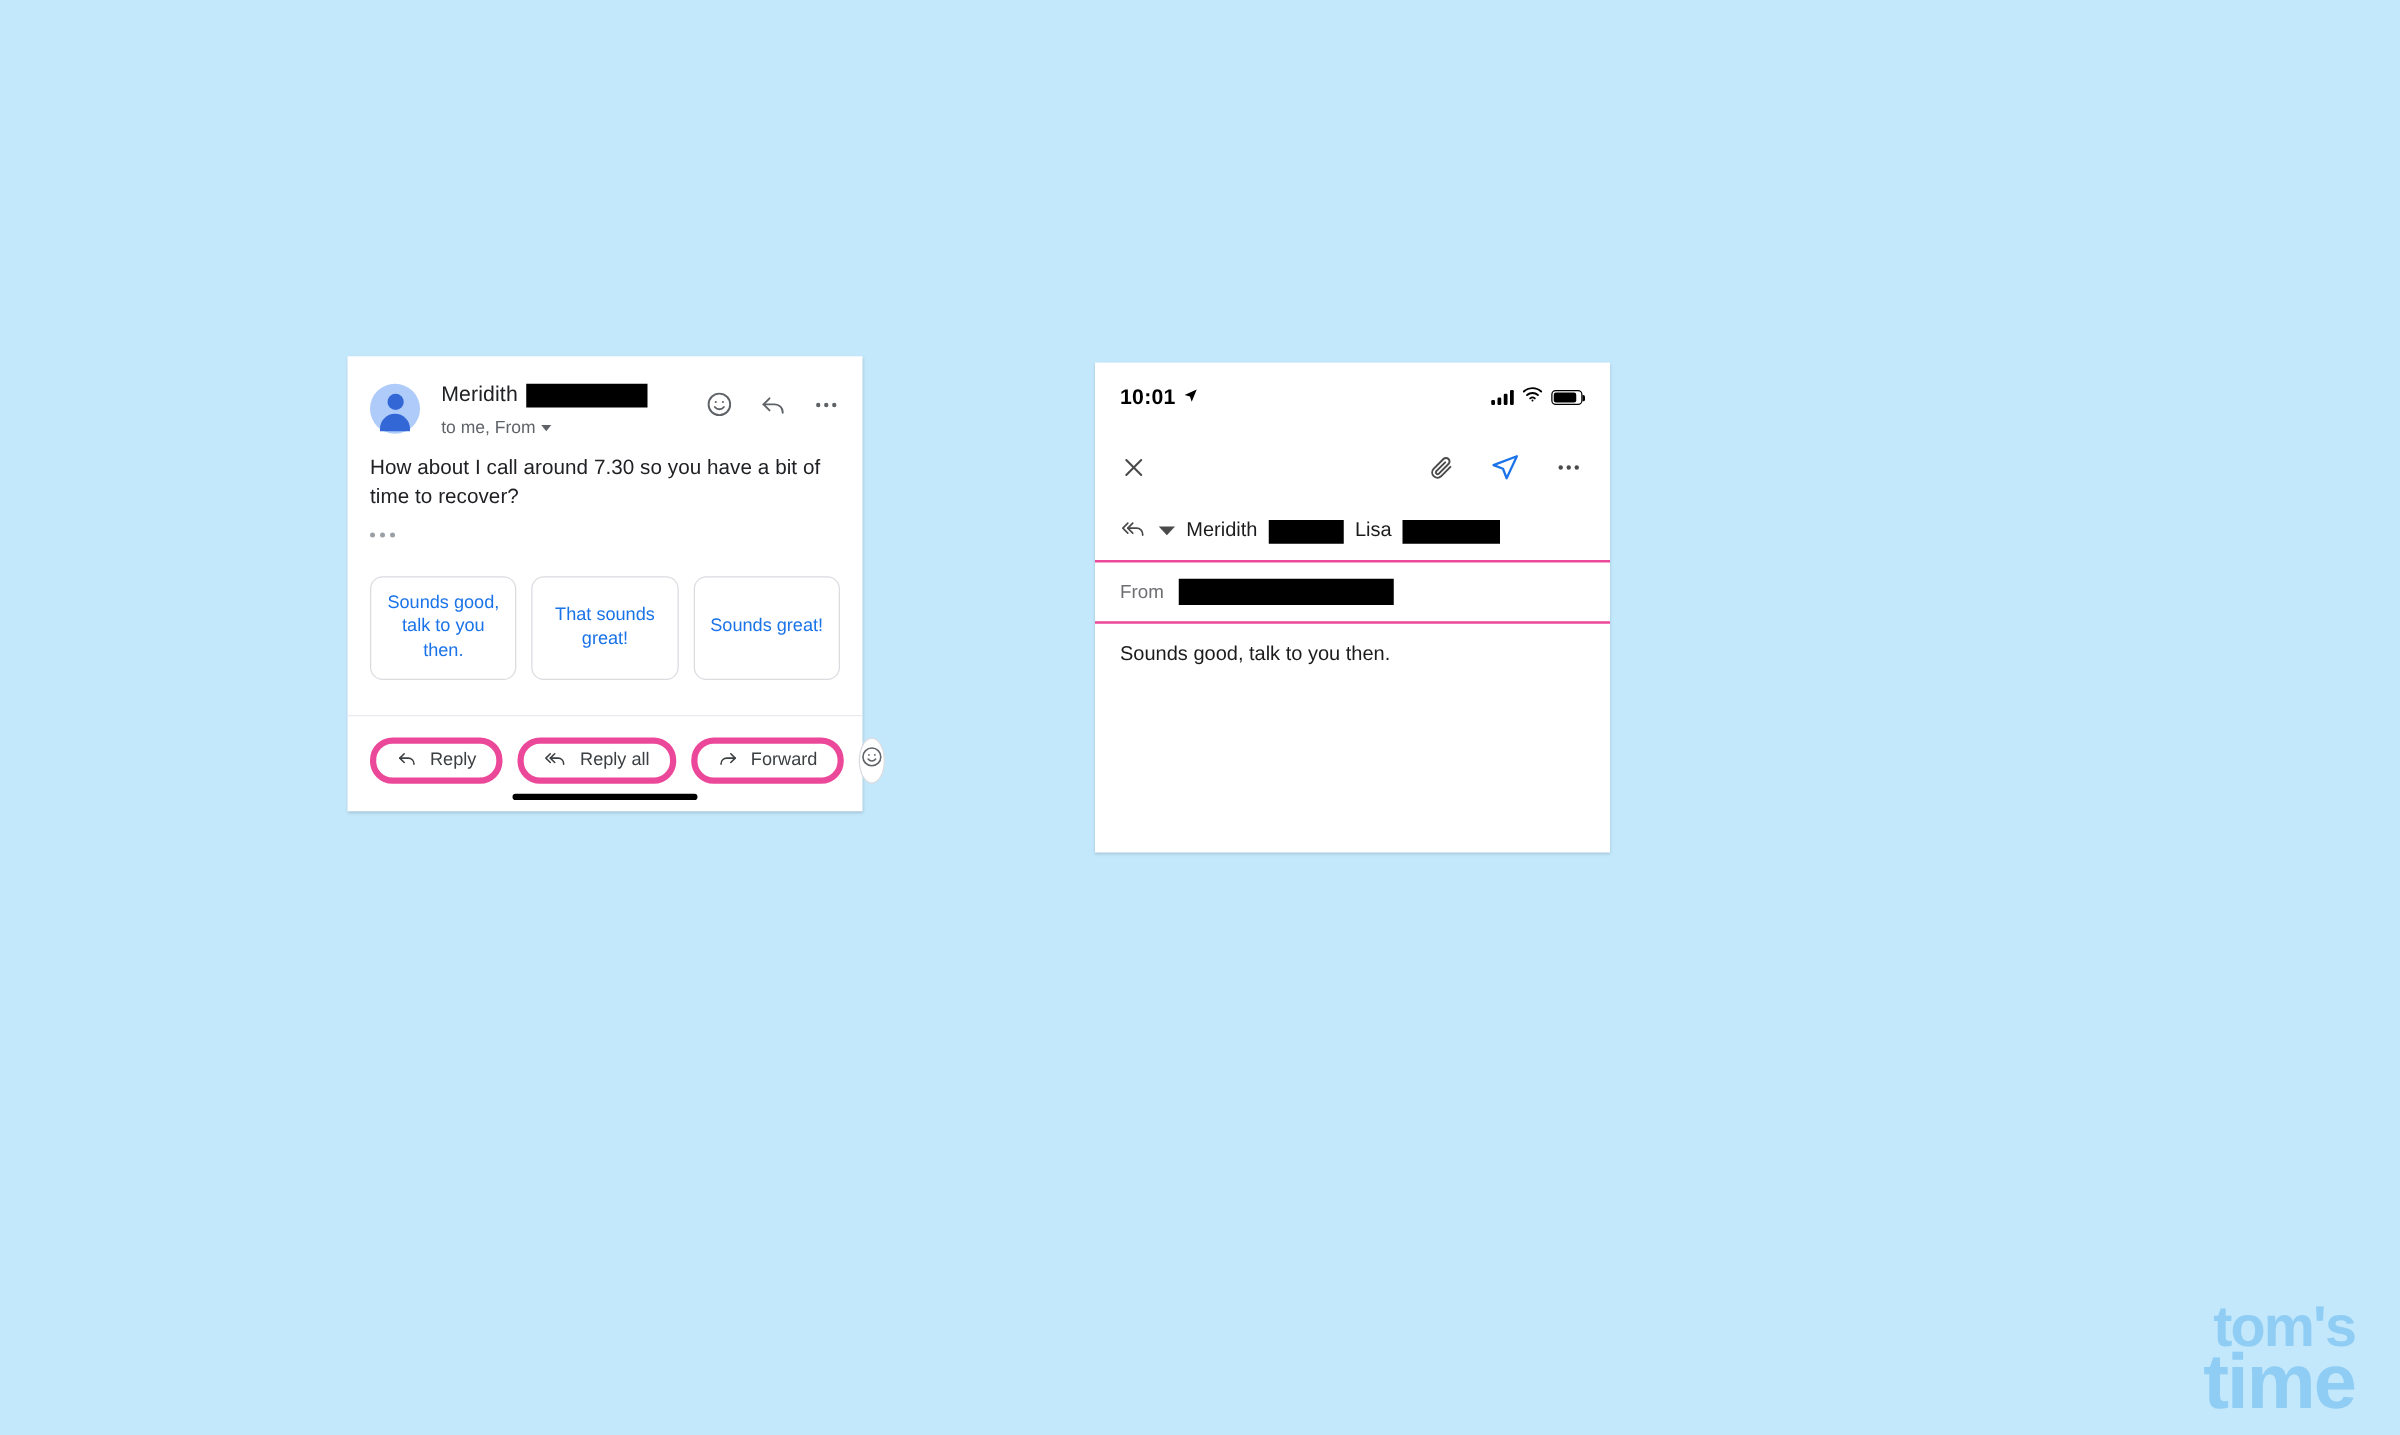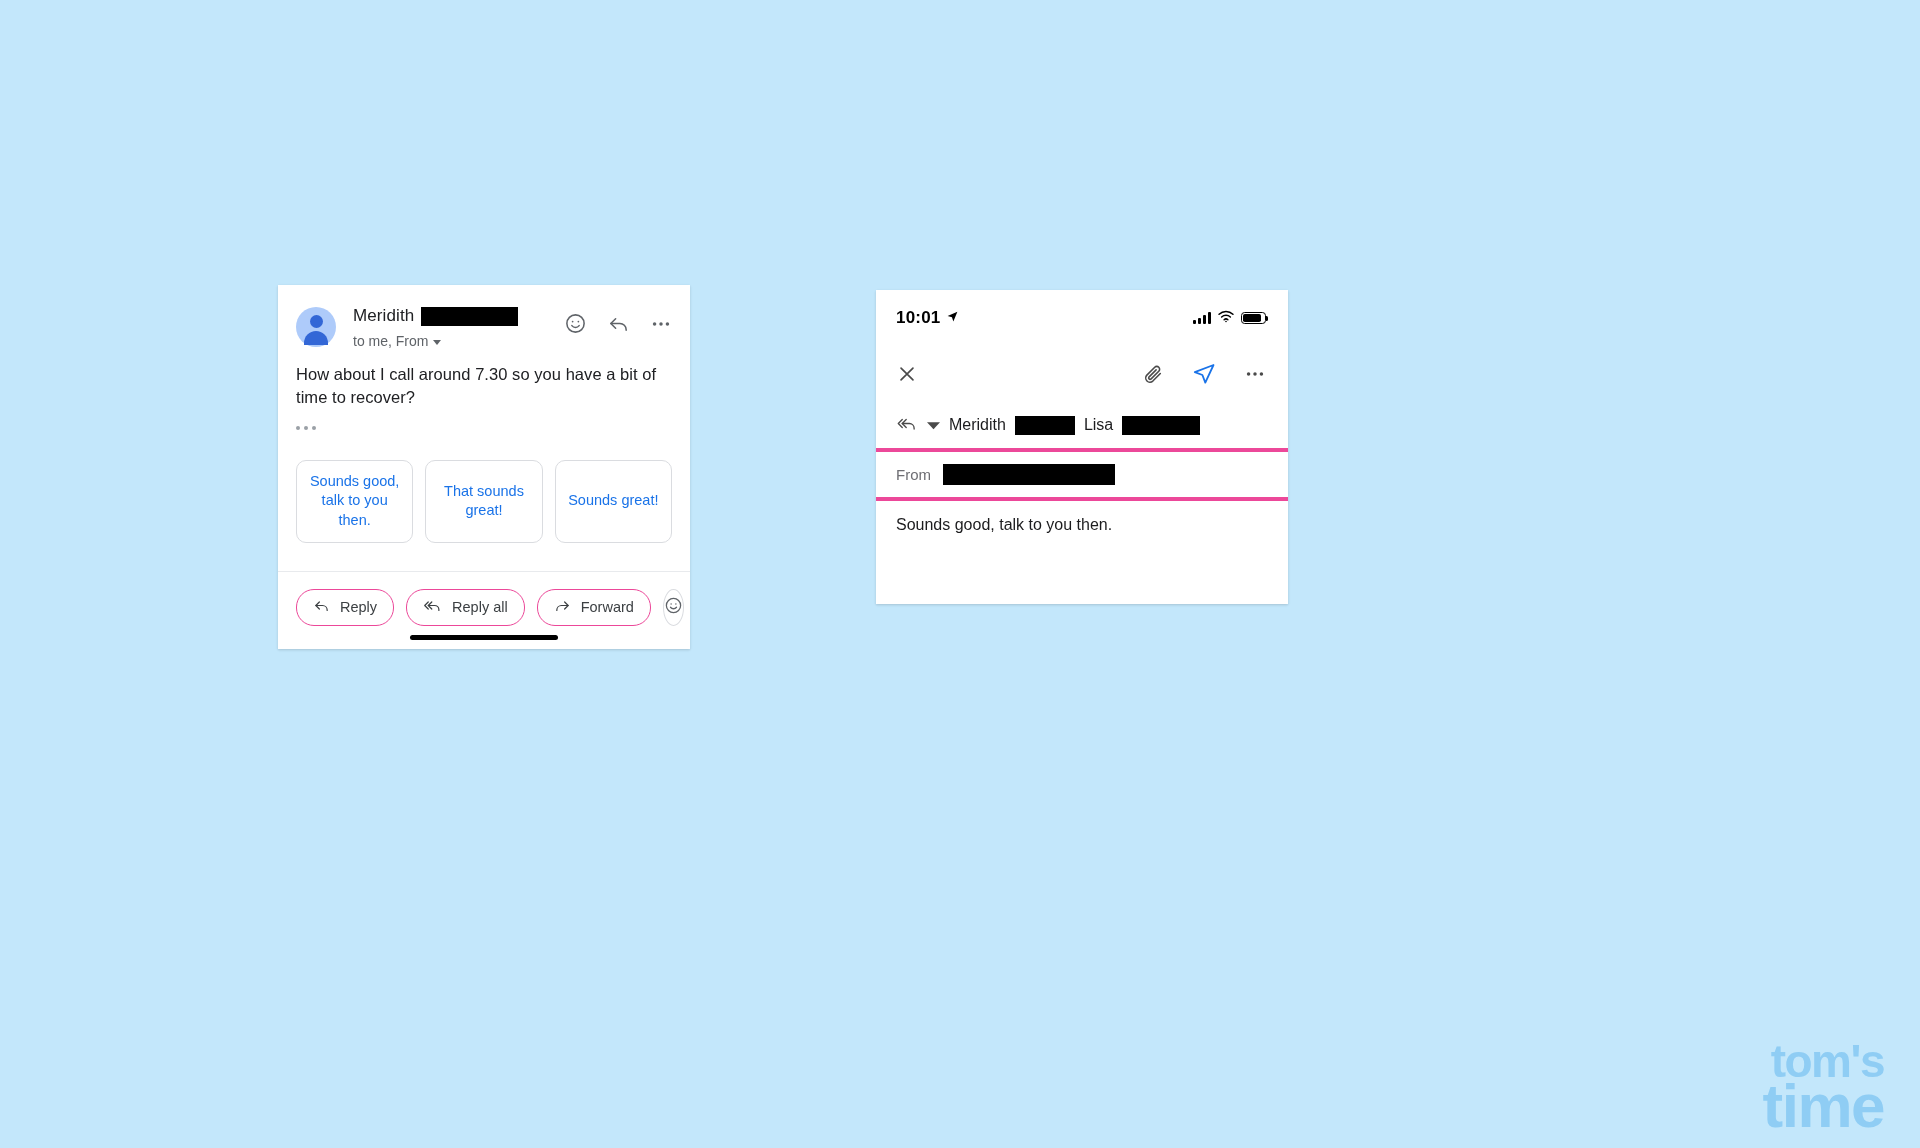--- a/index.html
+++ b/index.html
@@ -164,21 +164,21 @@
   .gm-actions {
     display: flex;
     align-items: center;
     gap: 12px;
     padding: 17px 18px 0 18px;
   }
   .act-btn {
     display: inline-flex;
     align-items: center;
     gap: 10px;
-    border: 1px solid #ec4899;
+    border: 5px solid #ec4899;
     border-radius: 18px;
     height: 37px;
     padding: 0 16px;
     font-size: 14.5px;
     color: #3c4043;
     background: #fff;
     cursor: pointer;
     white-space: nowrap;
   }
   .act-round {
@@ -204,21 +204,21 @@
     border-radius: 3px;
     background: #000;
   }
 
   
   .ios-card {
     position: absolute;
     left: 876px;
     top: 290px;
     width: 412px;
-    height: 314px;
+    height: 392px;
     background: #ffffff;
     box-shadow: 0 1px 3px rgba(0,0,0,0.10), 0 1px 2px rgba(0,0,0,0.06);
     display: flex;
     flex-direction: column;
   }
 
   .ios-status {
     height: 56px;
     display: flex;
     align-items: center;
@@ -271,21 +271,21 @@
     padding: 0 22px 0 20px;
   }
   .ios-tb-right {
     display: flex;
     align-items: center;
     gap: 28px;
   }
   .ios-tb-right .ic, .ios-toolbar .ic { cursor: pointer; line-height: 0; }
 
   .ios-row {
-    border-top: 4px solid #ec4899;
+    border-top: 2px solid #ec4899;
     padding: 0 20px;
     display: flex;
     align-items: center;
     min-height: 49px;
   }
   .ios-row.recips {
     border-top: none;
     gap: 9px;
     min-height: 46px;
   }

